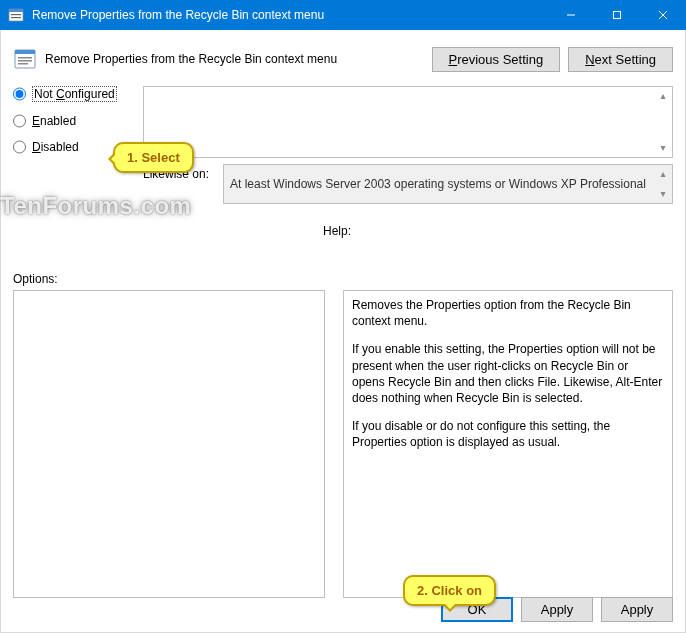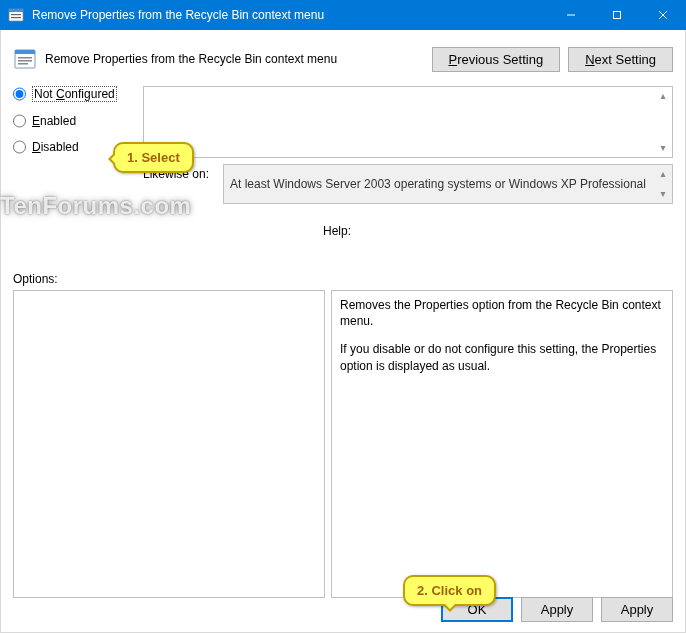--- a/index.html
+++ b/index.html
@@ -31,21 +31,21 @@
 .field-label { width: 80px; padding-top: 3px; }
 .comment-box { flex: 1; border: 1px solid #c0c0c0; background: #fff; height: 72px; position: relative; }
 .supported-box { flex: 1; border: 1px solid #c0c0c0; background: #f0f0f0; height: 40px; padding: 12px 6px; position: relative; color: #333; }
 .scroll-up, .scroll-down { position: absolute; right: 2px; width: 14px; height: 14px; color: #888; text-align: center; font-size: 10px; line-height: 14px; }
 .scroll-up { top: 2px; }
 .scroll-down { bottom: 2px; }
 
 .labels-row { display: flex; margin-top: 14px; margin-bottom: 4px; }
 .labels-row .opt-lbl { width: 310px; margin-top: 48px; }
 
-.panels-row { display: flex; gap: 6px; }
+.panels-row { display: flex; gap: 18px; }
 .options-panel { width: 312px; height: 308px; border: 1px solid #c0c0c0; background: #fff; }
 .help-panel { flex: 1; height: 308px; border: 1px solid #c0c0c0; background: #fff; padding: 6px 8px; line-height: 1.35; overflow: hidden; }
 .help-panel p { margin-bottom: 12px; }
 
 .footer { position: absolute; bottom: 10px; right: 12px; display: flex; }
 .footer .btn { min-width: 72px; }
 
 .callout { position: absolute; background: #ffff66; border: 2px solid #c0a000; border-radius: 10px; padding: 6px 12px; font-weight: bold; font-size: 13px; color: #a16207; box-shadow: 1px 1px 3px rgba(0,0,0,0.3); z-index: 10; }
 .callout::before { content: ""; position: absolute; left: -14px; top: 50%; margin-top: -6px; border: 7px solid transparent; border-right-color: #c0a000; }
 .callout::after { content: ""; position: absolute; left: -10px; top: 50%; margin-top: -5px; border: 6px solid transparent; border-right-color: #ffff66; }
@@ -141,20 +141,21 @@
 
   <div class="labels-row">
     <div class="opt-lbl">Options:</div>
     <div>Help:</div>
   </div>
 
   <div class="panels-row">
     <div class="options-panel"></div>
     <div class="help-panel">
       <p>Removes the Properties option from the Recycle Bin context menu.</p>
+      <p>If you enable this setting, the Properties option will not be present when the user right-clicks on Recycle Bin or opens Recycle Bin and then clicks File. Likewise, Alt-Enter does nothing when Recycle Bin is selected.</p>
       <p>If you disable or do not configure this setting, the Properties option is displayed as usual.</p>
     </div>
   </div>
 
   <div class="footer">
     <button class="btn primary">OK</button>
     <button class="btn">Apply</button>
     <button class="btn">Apply</button>
   </div>
 

